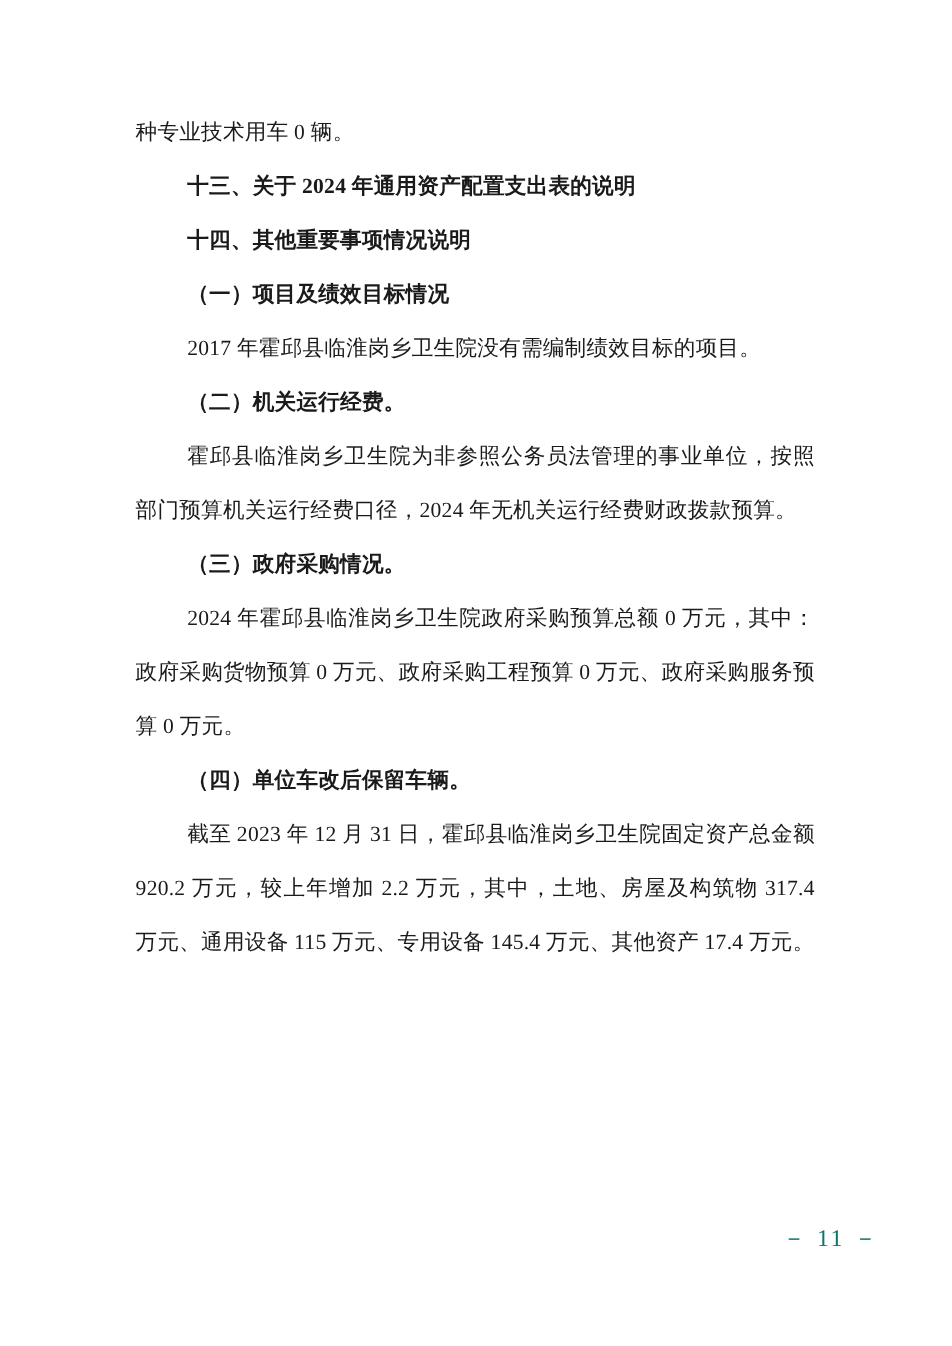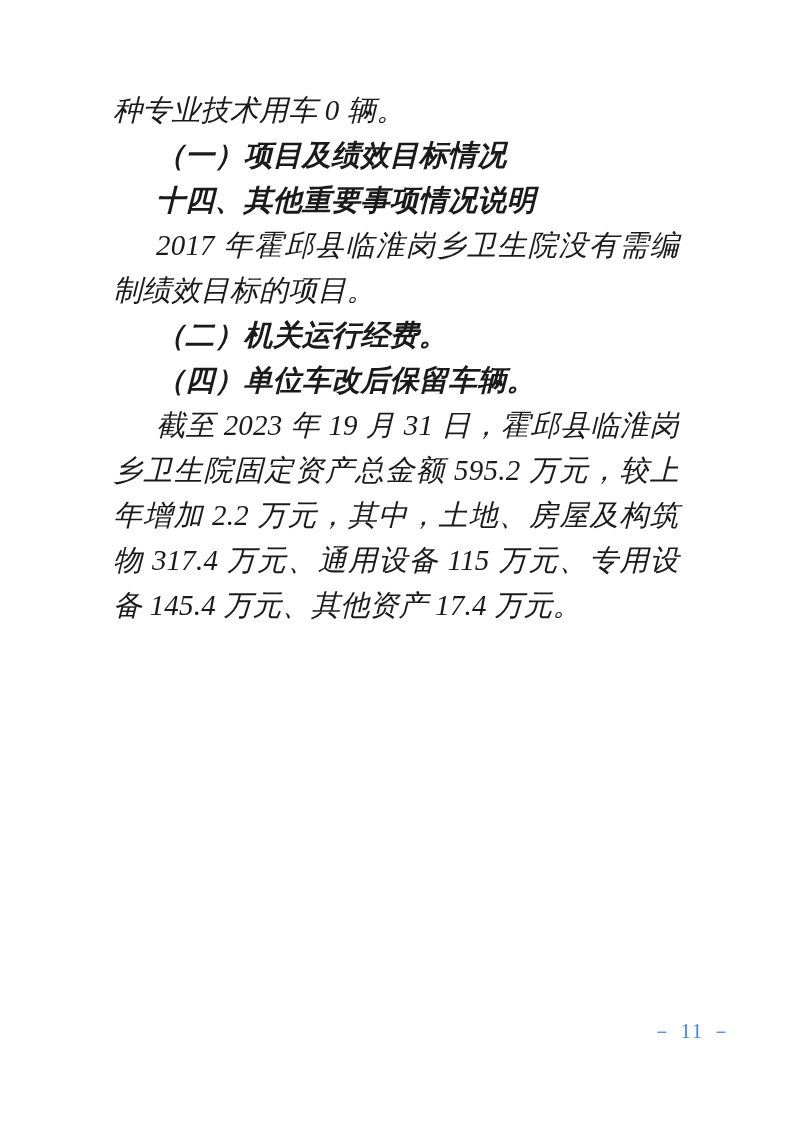--- a/index.html
+++ b/index.html
@@ -16,64 +16,67 @@
     overflow: hidden;
   }
   .content {
     position: absolute;
     left: 113px;
     top: 88px;
     width: 566px;
   }
   .para {
     font-family: "Liberation Serif", "DejaVu Serif", serif;
-    font-size: 29px;
+    font-size: 18px;
     line-height: 45px;
     color: #1a1a1a;
     text-align: justify;
     text-justify: inter-ideograph;
     margin: 0;
     letter-spacing: 0.2px;
-    font-style: italic;
   }
   .para.indent {
     text-indent: 43px;
   }
   .para.heading {
     font-weight: bold;
     text-indent: 43px;
   }
   .footer {
     position: absolute;
     left: 0;
     top: 1018px;
     width: 793px;
     text-align: center;
     font-family: "Liberation Serif", "DejaVu Serif", serif;
     font-size: 20px;
-    color: #3b82f6;
+    color: #0f766e;
     padding-right: 60px;
     box-sizing: border-box;
     text-align: right;
   }
   .footer span {
     display: inline-block;
     letter-spacing: 2px;
   }
 </style>
 </head>
 <body>
 
 <div class="page">
   <div class="content">
     <p class="para">种专业技术用车 0 辆。</p>
+    <p class="para heading">十三、关于 2024 年通用资产配置支出表的说明</p>
+    <p class="para heading">十四、其他重要事项情况说明</p>
     <p class="para heading">（一）项目及绩效目标情况</p>
-    <p class="para heading">十四、其他重要事项情况说明</p>
     <p class="para indent">2017 年霍邱县临淮岗乡卫生院没有需编制绩效目标的项目。</p>
     <p class="para heading">（二）机关运行经费。</p>
+    <p class="para indent">霍邱县临淮岗乡卫生院为非参照公务员法管理的事业单位，按照部门预算机关运行经费口径，2024 年无机关运行经费财政拨款预算。</p>
+    <p class="para heading">（三）政府采购情况。</p>
+    <p class="para indent">2024 年霍邱县临淮岗乡卫生院政府采购预算总额 0 万元，其中：政府采购货物预算 0 万元、政府采购工程预算 0 万元、政府采购服务预算 0 万元。</p>
     <p class="para heading">（四）单位车改后保留车辆。</p>
-    <p class="para indent">截至 2023 年 19 月 31 日，霍邱县临淮岗乡卫生院固定资产总金额 595.2 万元，较上年增加 2.2 万元，其中，土地、房屋及构筑物 317.4 万元、通用设备 115 万元、专用设备 145.4 万元、其他资产 17.4 万元。</p>
+    <p class="para indent">截至 2023 年 12 月 31 日，霍邱县临淮岗乡卫生院固定资产总金额 920.2 万元，较上年增加 2.2 万元，其中，土地、房屋及构筑物 317.4 万元、通用设备 115 万元、专用设备 145.4 万元、其他资产 17.4 万元。</p>
 
   </div>
   <div class="footer">
     <span>－ 11 －</span>
   </div>
 </div>
 
 </body></html>

